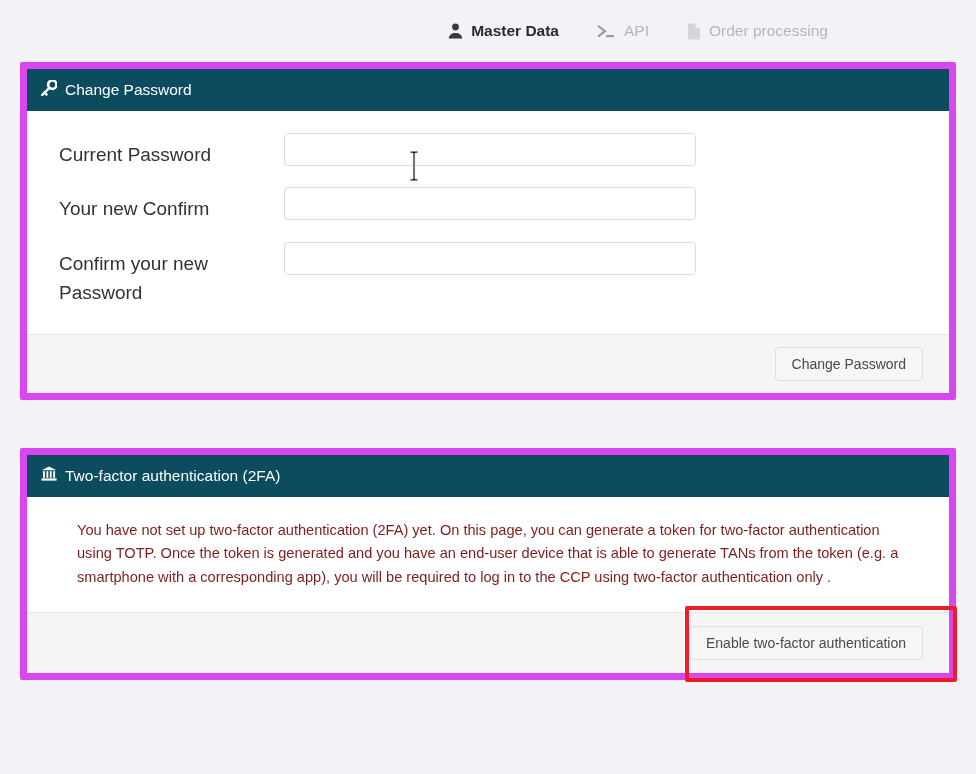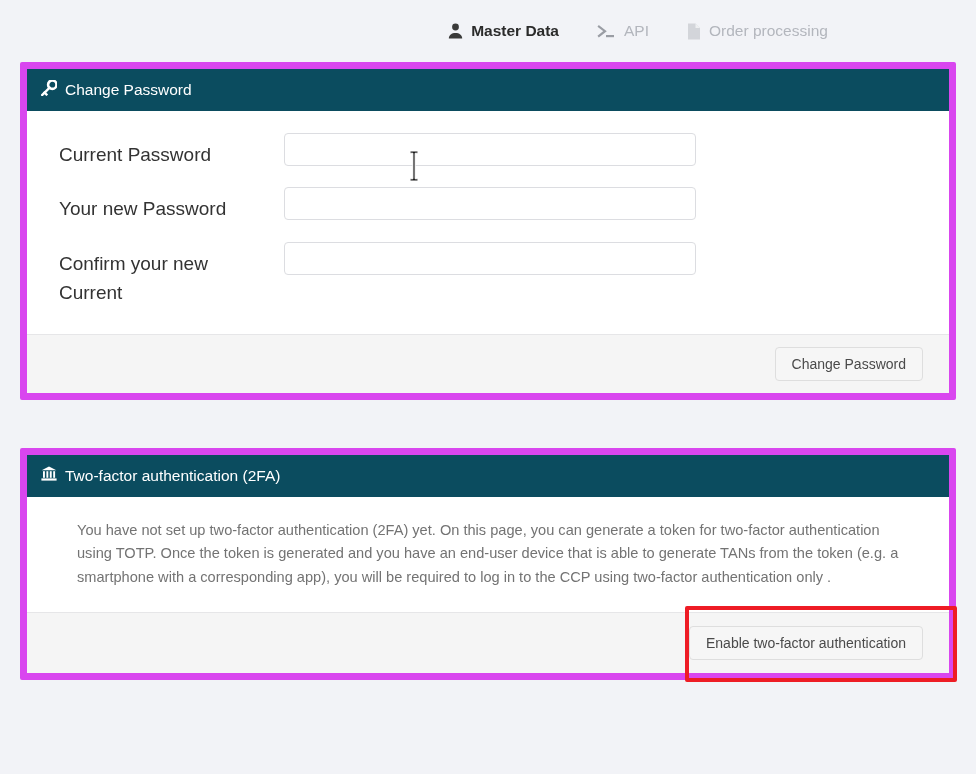--- a/index.html
+++ b/index.html
@@ -108,21 +108,21 @@
     font-family: "Liberation Sans", sans-serif;
     font-size: 14px;
     padding: 9px 16px;
     cursor: pointer;
     line-height: 1;
   }
 
   
   .tfa-text {
     font-size: 14.6px;
-    color: #737373;
+    color: #7f1d1d;
     line-height: 1.62;
     margin: 0;
     padding: 4px 2px 2px 20px;
   }
   .panel-2fa .panel-body { padding: 18px 30px 20px 30px; }
   .panel-2fa .panel-foot { padding: 13px 26px; }
 
   
   .highlight-box {
     position: absolute;
@@ -205,29 +205,29 @@
 
       <div class="form-row">
         <div class="form-label">
           <span class="lbl-line">Current Password</span>
         </div>
         <input class="form-input" type="password" placeholder="" style="">
       </div>
 
       <div class="form-row">
         <div class="form-label">
-          <span class="lbl-line">Your new Password</span>
+          <span class="lbl-line">Your new Confirm</span>
         </div>
         <input class="form-input" type="password" placeholder="" style="">
       </div>
 
       <div class="form-row">
         <div class="form-label">
           <span class="lbl-line">Confirm your new</span>
-          <span class="lbl-line">Current</span>
+          <span class="lbl-line">Password</span>
         </div>
         <input class="form-input" type="password" placeholder="" style="">
       </div>
 
     </div>
 
     <div class="panel-foot">
       <button class="btn">Change Password</button>
     </div>
 

